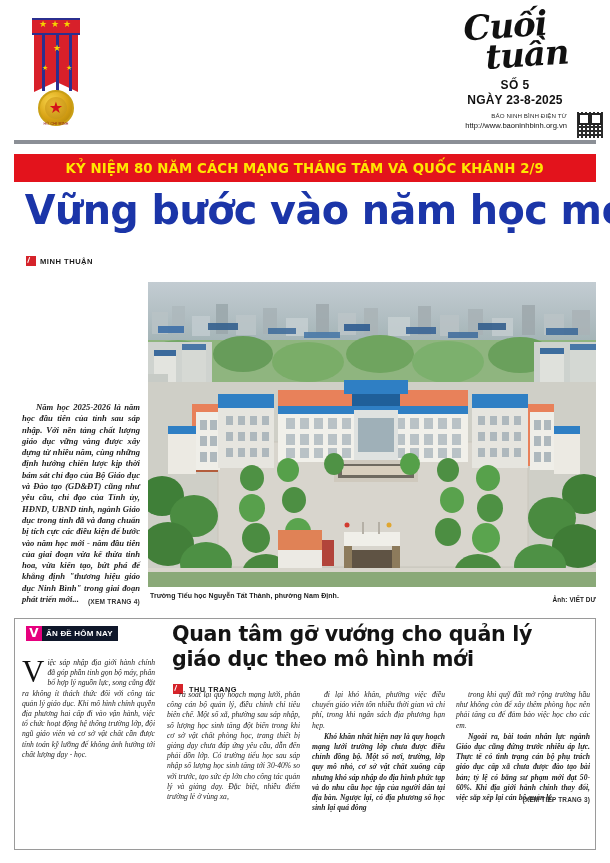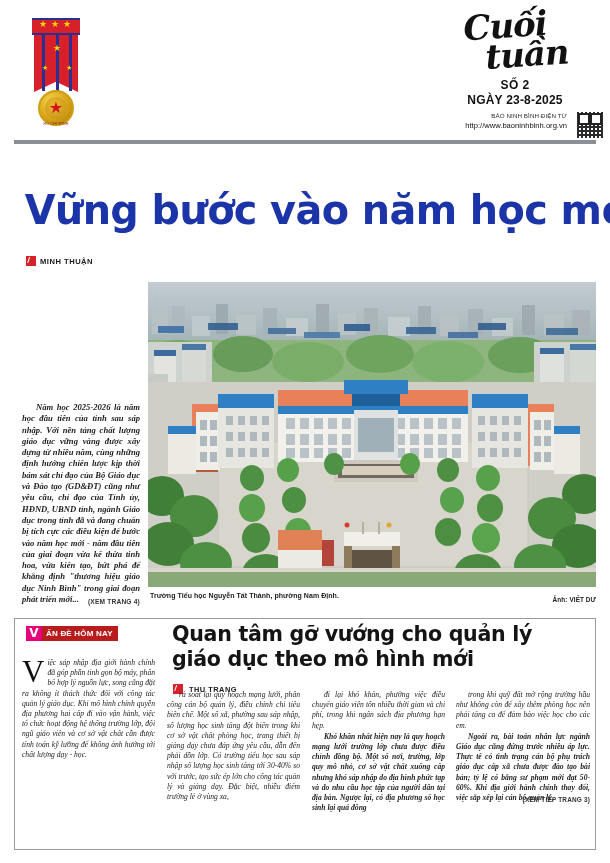--- a/index.html
+++ b/index.html
@@ -395,21 +395,21 @@
     width: 16px;
     background: #e6007e;
     color: #fff;
     font-weight: bold;
     font-size: 12px;
     line-height: 15px;
     text-align: center;
     font-family: "DejaVu Sans", sans-serif;
   }
   .tag-label {
-    background: #b91c1c;
+    background: #0f172a;
     color: #fff;
     font-weight: bold;
     font-size: 8px;
     line-height: 15px;
     padding: 0 5px 0 4px;
     letter-spacing: .2px;
   }
   .sub-headline {
     position: absolute;
     left: 172px;
@@ -517,34 +517,37 @@
       </div>
       <div class="medal-caption">HỒ CHÍ MINH</div>
     </div>
 
 
     <div class="weekend-block">
       <div class="weekend-script">
         <span class="weekend-cuoi">Cuối</span>
         <span class="weekend-tuan">tuần</span>
       </div>
-      <div class="issue-no">SỐ 2</div>
+      <div class="issue-no">SỐ 5</div>
       <div class="issue-date">NGÀY 23-8-2025</div>
       <div class="online-row">
         <div class="online-text">
           <span class="online-label">BÁO NINH BÌNH ĐIỆN TỬ</span>
           <span class="online-url">http://www.baoninhbinh.org.vn</span>
         </div>
         <div class="qr"></div>
       </div>
     </div>
 
     <div class="masthead-rule"></div>
   </div>
 
+  <div class="red-banner">
+    <span>KỶ NIỆM 80 NĂM CÁCH MẠNG THÁNG TÁM VÀ QUỐC KHÁNH 2/9</span>
+  </div>
 
   <div class="main-headline">Vững bước vào năm học mới 2025-2026</div>
 
   <div class="byline-main">
     <span class="pen-badge"></span>
     <span class="name">MINH THUẬN</span>
   </div>
 
   <div class="lead-col">
     <p>Năm học 2025-2026 là năm học đầu tiên của tỉnh sau sáp nhập. Với nền tảng chất lượng giáo dục vững vàng được xây dựng từ nhiều năm, cùng những định hướng chiến lược kịp thời bám sát chỉ đạo của Bộ Giáo dục và Đào tạo (GD&amp;ĐT) cũng như yêu cầu, chỉ đạo của Tỉnh ủy, HĐND, UBND tỉnh, ngành Giáo dục trong tỉnh đã và đang chuẩn bị tích cực các điều kiện để bước vào năm học mới - năm đầu tiên của giai đoạn vừa kế thừa tinh hoa, vừa kiến tạo, bứt phá để khẳng định "thương hiệu giáo dục Ninh Bình" trong giai đoạn phát triển mới...</p>

